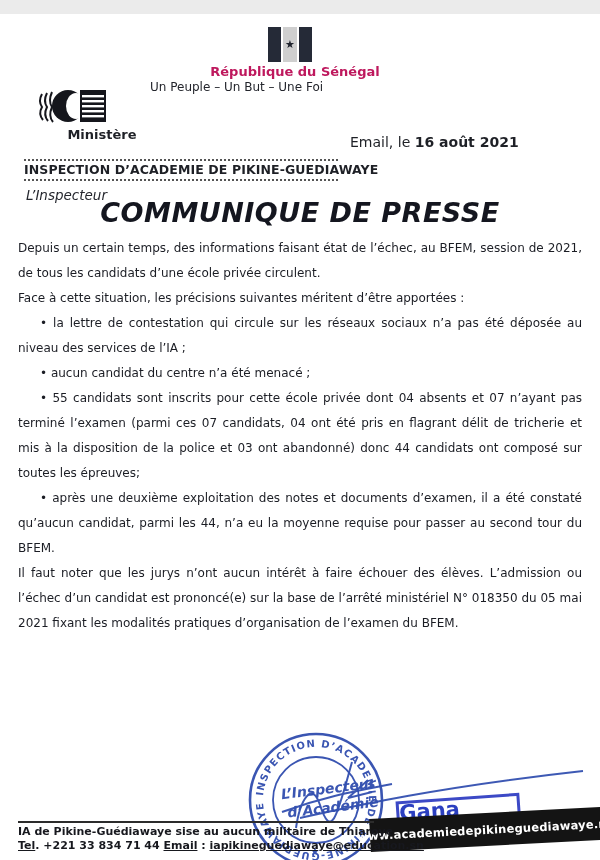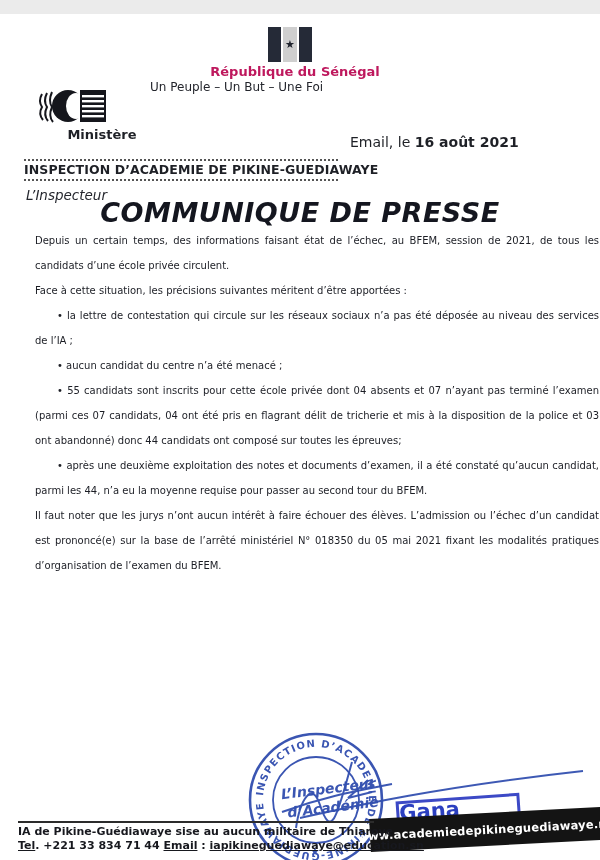--- a/index.html
+++ b/index.html
@@ -29,22 +29,22 @@
   .inspector { position:absolute; left:26px; top:187px; font-size:13.5px; font-style:italic; color:#26282f; }
 
   .dateline { position:absolute; left:350px; top:134px; font-size:14px; }
   .dateline .d { font-weight:bold; }
 
   
   .title { position:absolute; left:0; top:197px; width:600px; text-align:center;
            font-size:27px; font-weight:bold; font-style:italic; letter-spacing:.5px; color:#14161f; }
 
   
-  .body { position:absolute; left:18px; top:228px; width:564px;
-          font-size:10px; line-height:25px; text-align:justify; color:#1b1d24;margin-left:17px; }
+  .body { position:absolute; left:18px; top:236px; width:564px;
+          font-size:12px; line-height:25px; text-align:justify; color:#1b1d24; }
   .body p.plain  { text-indent:0; }
   .body p.bullet { text-indent:22px; }
 
   
   .sig-heading { position:absolute; left:343px; top:738px; font-size:17.5px; font-weight:bold;
                  color:#14151b; border-bottom:2.5px solid #111; padding-bottom:1px; z-index:6; }
   .stamp-layer { position:absolute; left:200px; top:715px; width:400px; height:145px; z-index:2; }
   .name-stamp { position:absolute; left:397px; top:797px; width:124px; height:47px;
                 border:3px solid #3c49c6; transform:rotate(-4deg);
                 display:flex; align-items:center; justify-content:center;

